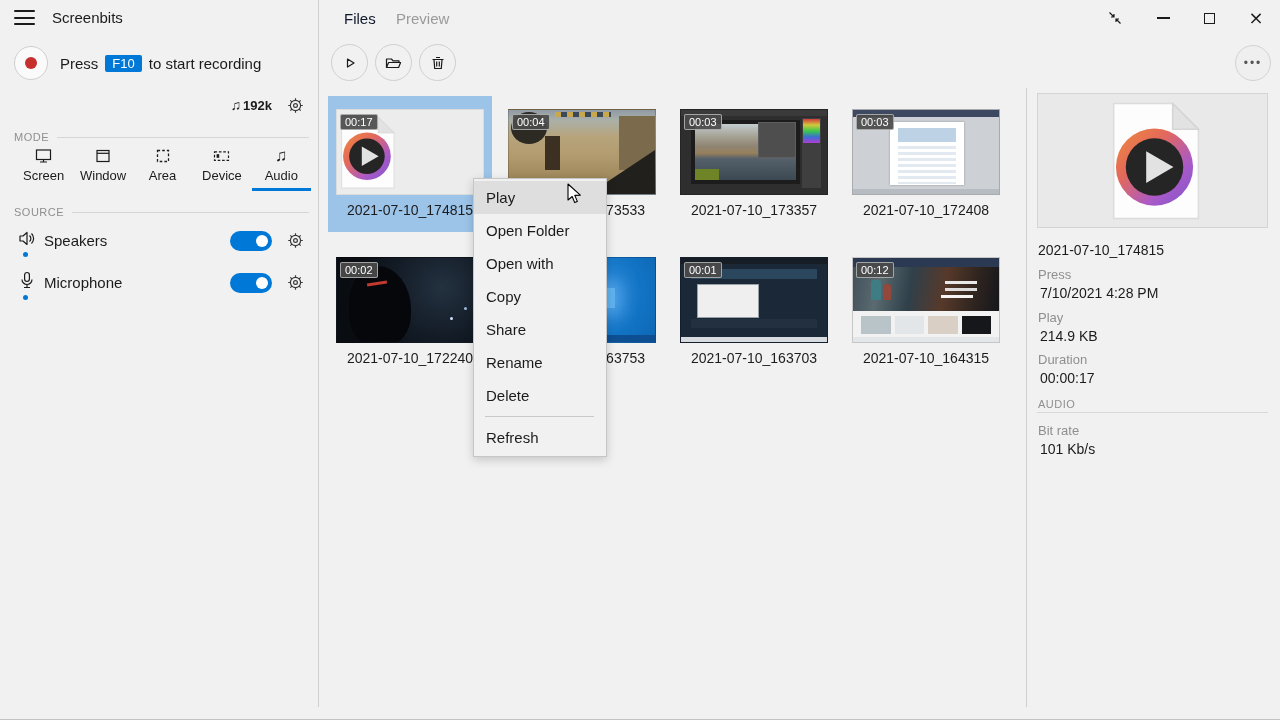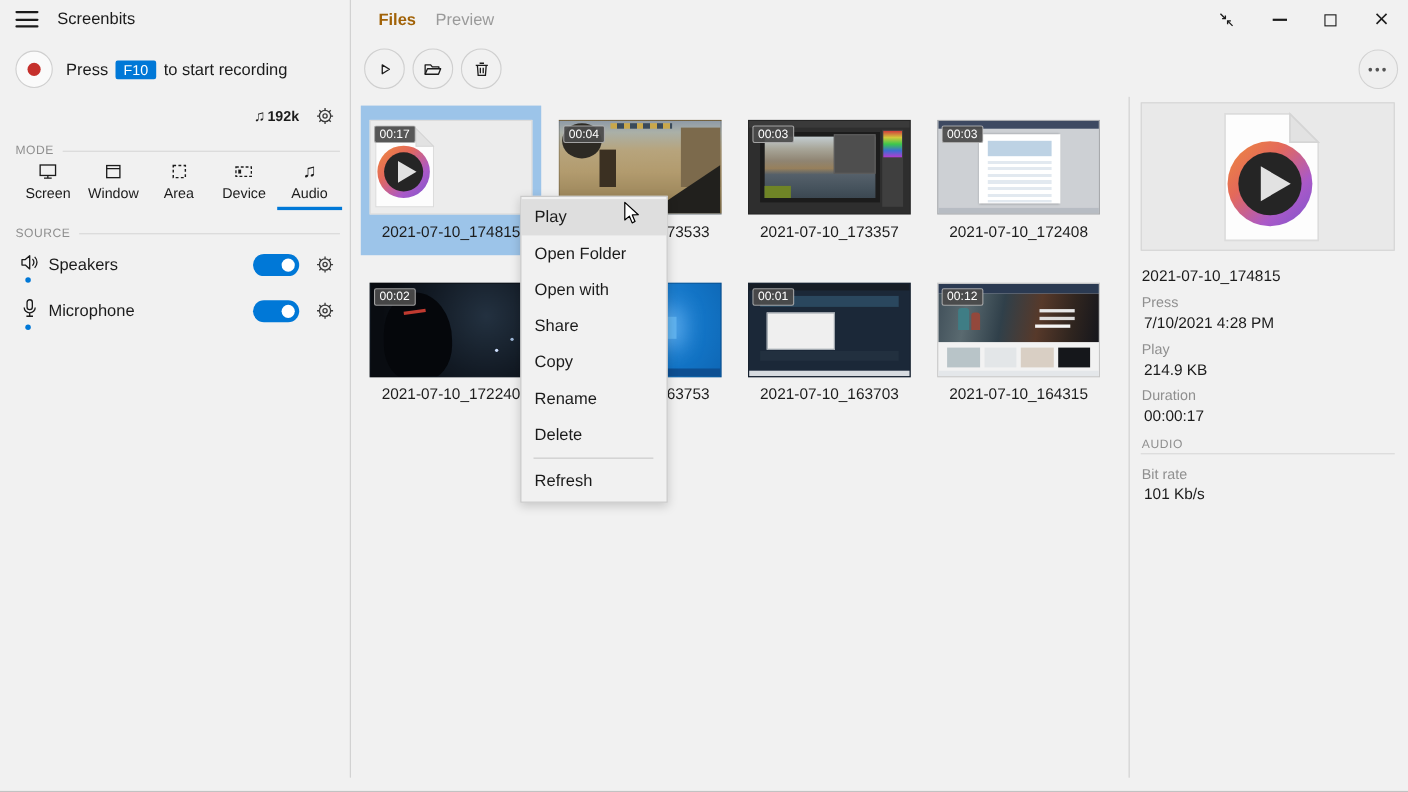--- a/index.html
+++ b/index.html
@@ -52,21 +52,21 @@
   .src-ic { position:absolute; left:17px; top:3px; }
   .src-dot { position:absolute; left:23px; width:5px; height:5px; border-radius:50%; background:#0078d7; }
   #src-0 .src-dot { top:26px; } #src-1 .src-dot { top:27px; }
   .src-label { position:absolute; left:44px; top:6px; font-size:15px; }
   .toggle { position:absolute; left:230px; top:5px; width:42px; height:20px; border-radius:10px; background:#0078d7; cursor:pointer; }
   .toggle .knob { position:absolute; right:4px; top:4px; width:12px; height:12px; border-radius:50%; background:#fff; }
   .src-gear { position:absolute; left:286px; top:5px; cursor:pointer; }
 
   
   .main-tab { top:10px; font-size:15px; cursor:pointer; }
-  #tab-files { left:344px; color:#a16207;font-weight:bold; }
+  #tab-files { left:344px; color:#0f172a; }
   #tab-preview { left:396px; color:#9a9a9a; }
   .toolbtn { top:44px; width:37px; height:37px; border:1px solid #cfcfcf; border-radius:50%; background:transparent; display:flex; align-items:center; justify-content:center; cursor:pointer; }
   #tb-play { left:331px; } #tb-folder { left:375px; } #tb-trash { left:419px; }
   #more-btn { left:1235px; top:45px; width:36px; height:36px; border:1px solid #d2d2d2; border-radius:50%; display:flex; align-items:center; justify-content:center; font-size:12px; letter-spacing:2px; color:#555; cursor:pointer; }
 
   
   #files-grid { left:328px; top:96px; width:690px; display:flex; flex-wrap:wrap; }
   .cell { width:164px; height:136px; margin-right:8px; margin-bottom:12px; cursor:pointer; }
   .cell.selected { background:#9cc4e9; }
   .thumb { position:relative; width:148px; height:86px; margin:13px auto 0; overflow:hidden; border:1px solid rgba(0,0,0,.18); }
@@ -426,22 +426,22 @@
         <div class="dur">00:12</div>
       </div>
       <div class="fname">2021-07-10_164315</div>
     </div>
   </div>
 
 <div class="abs" id="ctx-menu">
     <div class="mi hover">Play</div>
     <div class="mi">Open Folder</div>
     <div class="mi">Open with</div>
+    <div class="mi">Copy</div>
     <div class="mi">Share</div>
-    <div class="mi">Copy</div>
     <div class="mi">Rename</div>
     <div class="mi">Delete</div>
     <div class="msep"></div>
     <div class="mi">Refresh</div>
   </div>
 <div class="abs" id="cursor">
   <svg width="22" height="24" viewBox="0 0 22 24">
       <path d="M5 2 5 18 9.2 14.5 11.7 20.6 14.3 19.4 11.8 13.4 17.3 13.2 Z" fill="#fff" stroke="#000" stroke-width="1.1" stroke-linejoin="round"></path>
     </svg>
 </div>

